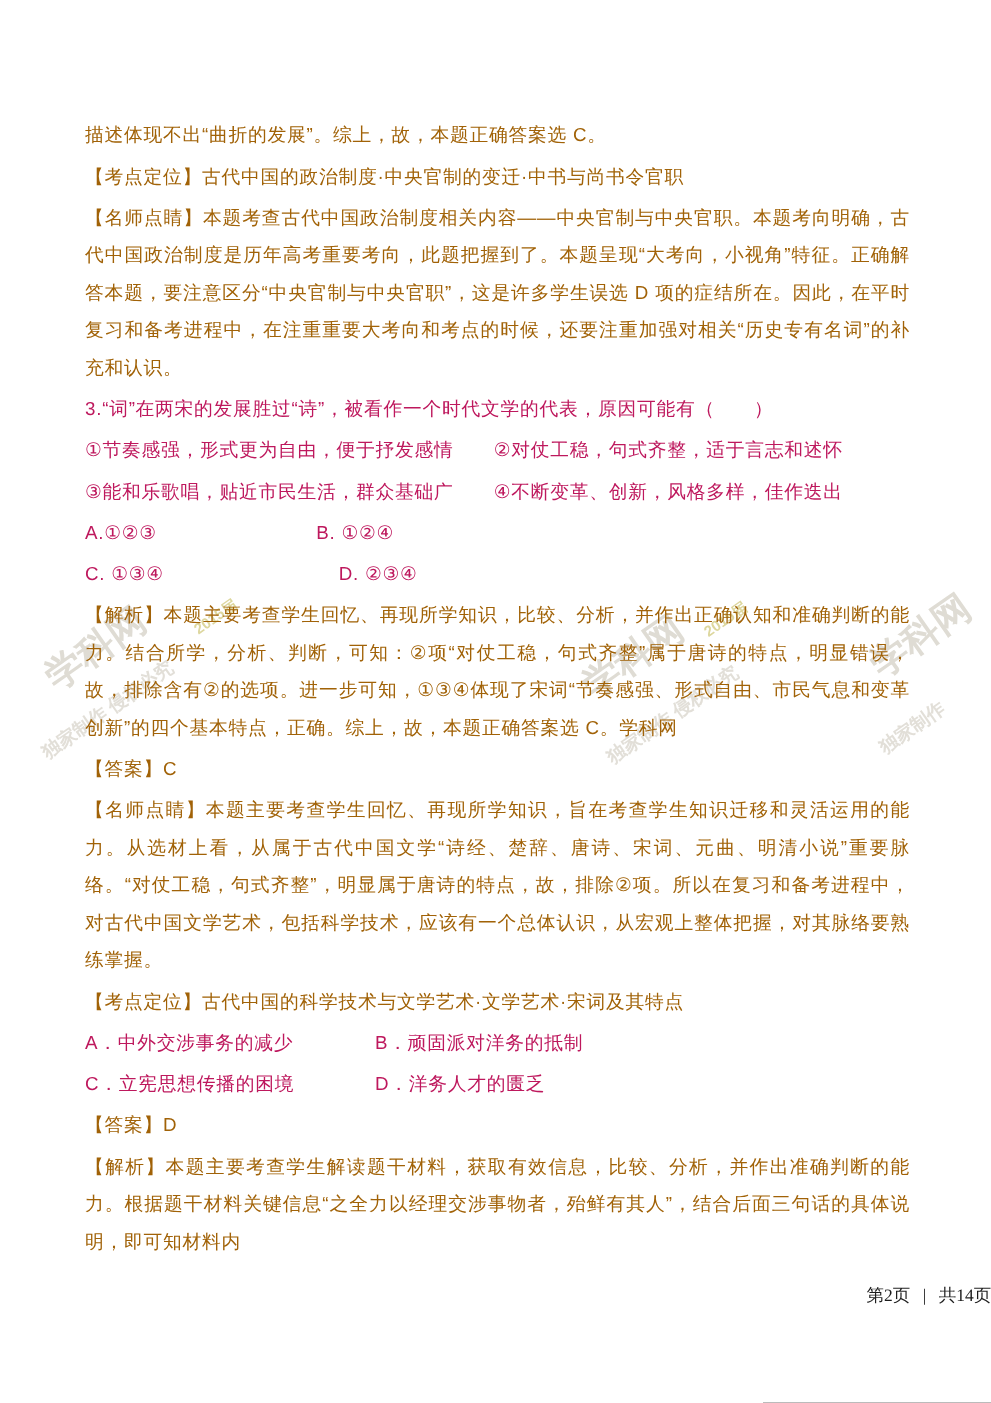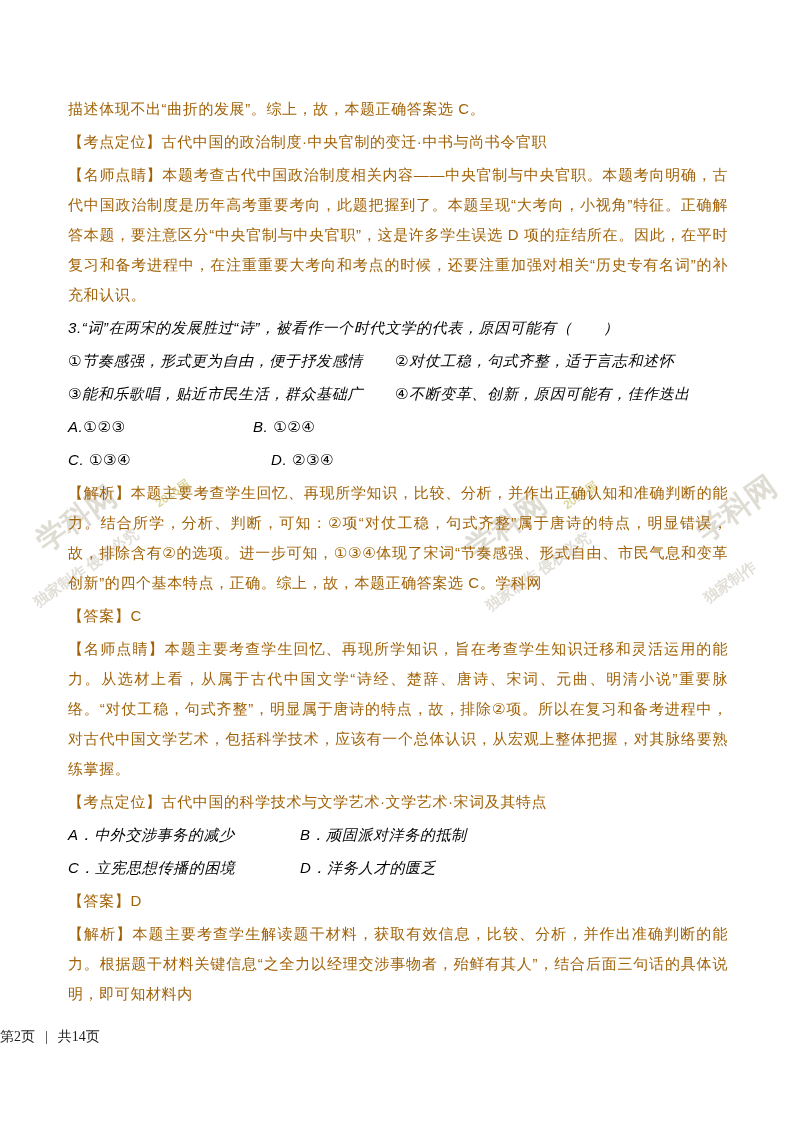--- a/index.html
+++ b/index.html
@@ -22,21 +22,21 @@
     z-index: 1;
   }
   .para {
     margin: 0 0 3px 0;
     font-size: 15px;
     line-height: 30px;
     letter-spacing: 0.6px;
     text-align: justify;
   }
   .red   { color: #a16207; }
-  .black { color: #000000; font-style: italic; }
+  .black { color: #be185d; }
   .cols {
     position: relative;
     height: 30px;
     margin: 0 0 3px 0;
     font-size: 15px;
     line-height: 30px;
     letter-spacing: 0.6px;
   }
   .col-left  { position: absolute; left: 0; top: 0; white-space: nowrap; }
   .col-right { position: absolute; top: 0; white-space: nowrap; }
@@ -45,21 +45,21 @@
     width: 8px; height: 6px;
     margin: 0 3px 0 2px;
     background: #a9ad55;
     vertical-align: baseline;
   }
   .footer {
     position: absolute;
     left: 0; right: 0;
     top: 1028px;
     z-index: 1;
-    text-align: left;
+    text-align: right;
     font-size: 14px;
     color: #1c1c1c;
     font-family: "Liberation Serif", "DejaVu Serif", serif;
   }
   .footer .sep { margin: 0 10px; }
 </style>
 </head>
 <body>
 
 <div class="page">
@@ -77,21 +77,21 @@
       <p class="para red">描述体现不出“曲折的发展”。综上，故，本题正确答案选 C。</p>
       <p class="para red">【考点定位】古代中国的政治制度·中央官制的变迁·中书与尚书令官职</p>
       <p class="para red">【名师点睛】本题考查古代中国政治制度相关内容——中央官制与中央官职。本题考向明确，古代中国政治制度是历年高考重要考向，此题把握到了。本题呈现“大考向，小视角”特征。正确解答本题，要注意区分“中央官制与中央官职”，这是许多学生误选 D 项的症结所在。因此，在平时复习和备考进程中，在注重重要大考向和考点的时候，还要注重加强对相关“历史专有名词”的补充和认识。</p>
       <p class="para black">3.“词”在两宋的发展胜过“诗”，被看作一个时代文学的代表，原因可能有（　　）</p>
       <div class="cols black">
         <span class="col-left">①节奏感强，形式更为自由，便于抒发感情</span>
         <span class="col-right" style="left: 327px;">②对仗工稳，句式齐整，适于言志和述怀</span>
       </div>
       <div class="cols black">
         <span class="col-left">③能和乐歌唱，贴近市民生活，群众基础广</span>
-        <span class="col-right" style="left: 327px;">④不断变革、创新，原因可能有，佳作迭出</span>
+        <span class="col-right" style="left: 327px;">④不断变革、创新，风格多样，佳作迭出</span>
       </div>
       <div class="cols black">
         <span class="col-left">A.①②③</span>
         <span class="col-right" style="left: 185px;">B. ①②④</span>
       </div>
       <div class="cols black">
         <span class="col-left">C. ①③④</span>
         <span class="col-right" style="left: 203px; text-align: center;">D. ②③④</span>
       </div>
       <p class="para red">【解析】本题主要考查学生回忆、再现所学知识，比较、分析，并作出正确认知和准确判断的能力。结合所学，分析、判断，可知：②项“对仗工稳，句式齐整”属于唐诗的特点，明显错误，故，排除含有②的选项。进一步可知，①③④体现了宋词“节奏感强、形式自由、市民气息和变革创新”的四个基本特点，正确。综上，故，本题正确答案选 C。学科网</p>

